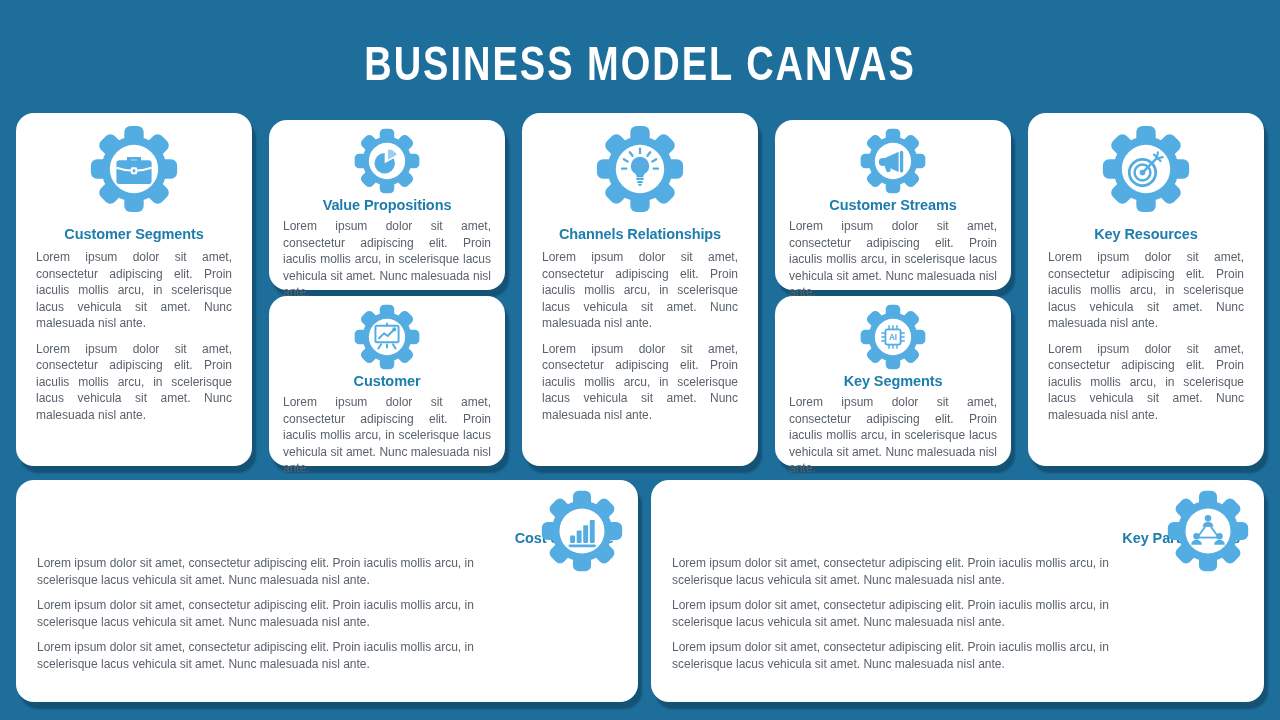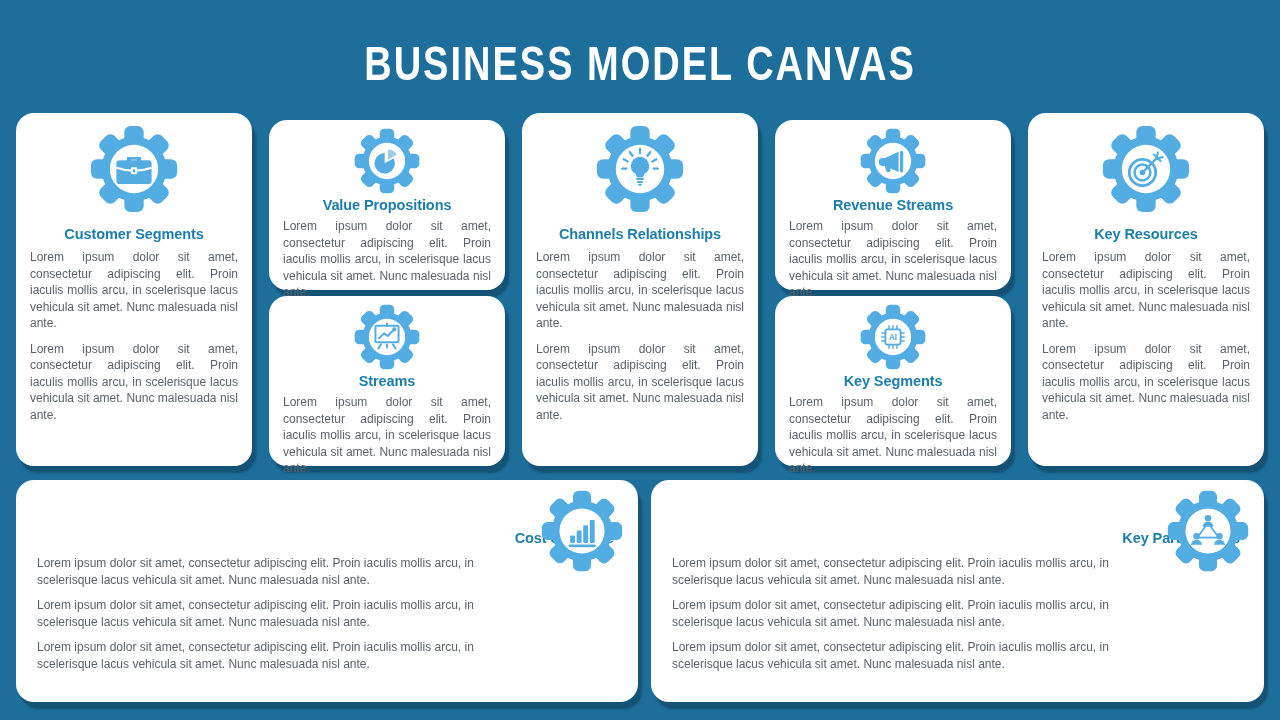--- a/index.html
+++ b/index.html
@@ -30,21 +30,21 @@
     display:flex;gap:17px;
   }
   .col{display:flex;flex-direction:column;gap:6px;width:236px;justify-content:flex-end;}
 
   .card{
     background:#ffffff;
     border-radius:18px;
     box-shadow:4px 7px 2px rgba(12,60,88,0.55);
     box-sizing:border-box;
   }
-  .card.tall{width:236px;height:353px;padding:10px 14px;}
+  .card.tall{width:236px;height:353px;padding:10px 20px;}
   .card.short{width:236px;height:170px;padding:6px 14px;}
 
   .gear-icon{display:block;margin:0 auto;}
   .tall .gear-icon{width:88px;height:88px;margin-top:2px;}
   .short .gear-icon{width:66px;height:66px;margin-top:2px;}
 
   .card h2{
     text-align:center;
     color:#1d7dab;
     font-size:14.5px;
@@ -137,21 +137,21 @@
           <g stroke="#54ade2" stroke-width="3" fill="none" stroke-linecap="round" stroke-linejoin="round">
             <line x1="50" y1="29.5" x2="50" y2="33"></line>
             <rect x="32.5" y="33" width="35" height="25" rx="2"></rect>
             <polyline points="38 52 45.5 44.5 51 48.5 60 39.5"></polyline>
             <circle cx="61" cy="38.5" r="1.6"></circle>
             <line x1="41" y1="61" x2="37" y2="67.5"></line>
             <line x1="59" y1="61" x2="63" y2="67.5"></line>
             <line x1="50" y1="61.5" x2="50" y2="66"></line>
           </g>
         </svg>
-        <h2>Streams</h2>
+        <h2>Customer</h2>
         <p class="body-text">Lorem ipsum dolor sit amet, consectetur adipiscing elit. Proin iaculis mollis arcu, in scelerisque lacus vehicula sit amet. Nunc malesuada nisl ante.</p>
       </div>
     </div>
 
     <div class="card tall">
       <svg class="gear-icon" viewBox="0 0 100 100">
         <use href="#gear"></use>
         <g fill="#54ade2">
           <circle cx="50" cy="46.5" r="10.5"></circle>
           <path d="M45 55.5 h10 l-1.5 4 h-7 z"></path>
@@ -178,21 +178,21 @@
       <div class="card short">
         <svg class="gear-icon" viewBox="0 0 100 100">
           <use href="#gear"></use>
           <g fill="#54ade2">
             <circle cx="34.5" cy="51.5" r="6"></circle>
             <polygon points="34.5,47 58.5,36 58.5,66.5 34.5,56"></polygon>
             <rect x="60.5" y="34.5" width="5" height="33" rx="2.5"></rect>
             <rect x="38.5" y="54.5" width="7" height="12.5" rx="3" transform="rotate(-18 42 60.5)"></rect>
           </g>
         </svg>
-        <h2>Revenue Streams</h2>
+        <h2>Customer Streams</h2>
         <p class="body-text">Lorem ipsum dolor sit amet, consectetur adipiscing elit. Proin iaculis mollis arcu, in scelerisque lacus vehicula sit amet. Nunc malesuada nisl ante.</p>
       </div>
       <div class="card short">
         <svg class="gear-icon" viewBox="0 0 100 100">
           <use href="#gear"></use>
           <g stroke="#54ade2" stroke-width="2.8" fill="none" stroke-linecap="round">
             <rect x="38.5" y="38.5" width="23" height="23" rx="3"></rect>
             <g stroke-width="2.2">
               <line x1="44" y1="33" x2="44" y2="38.5"></line>
                 <line x1="50" y1="33" x2="50" y2="38.5"></line>

